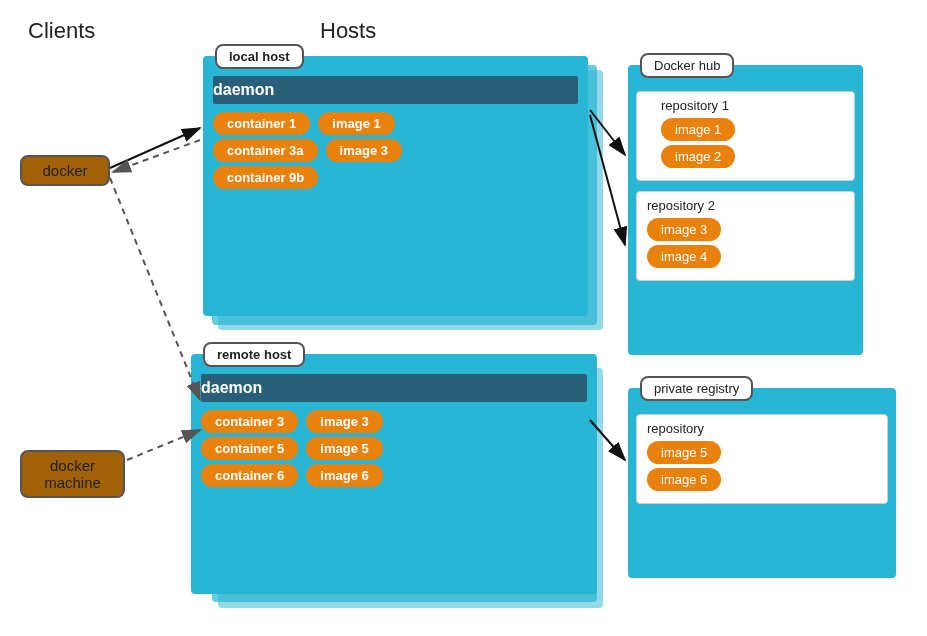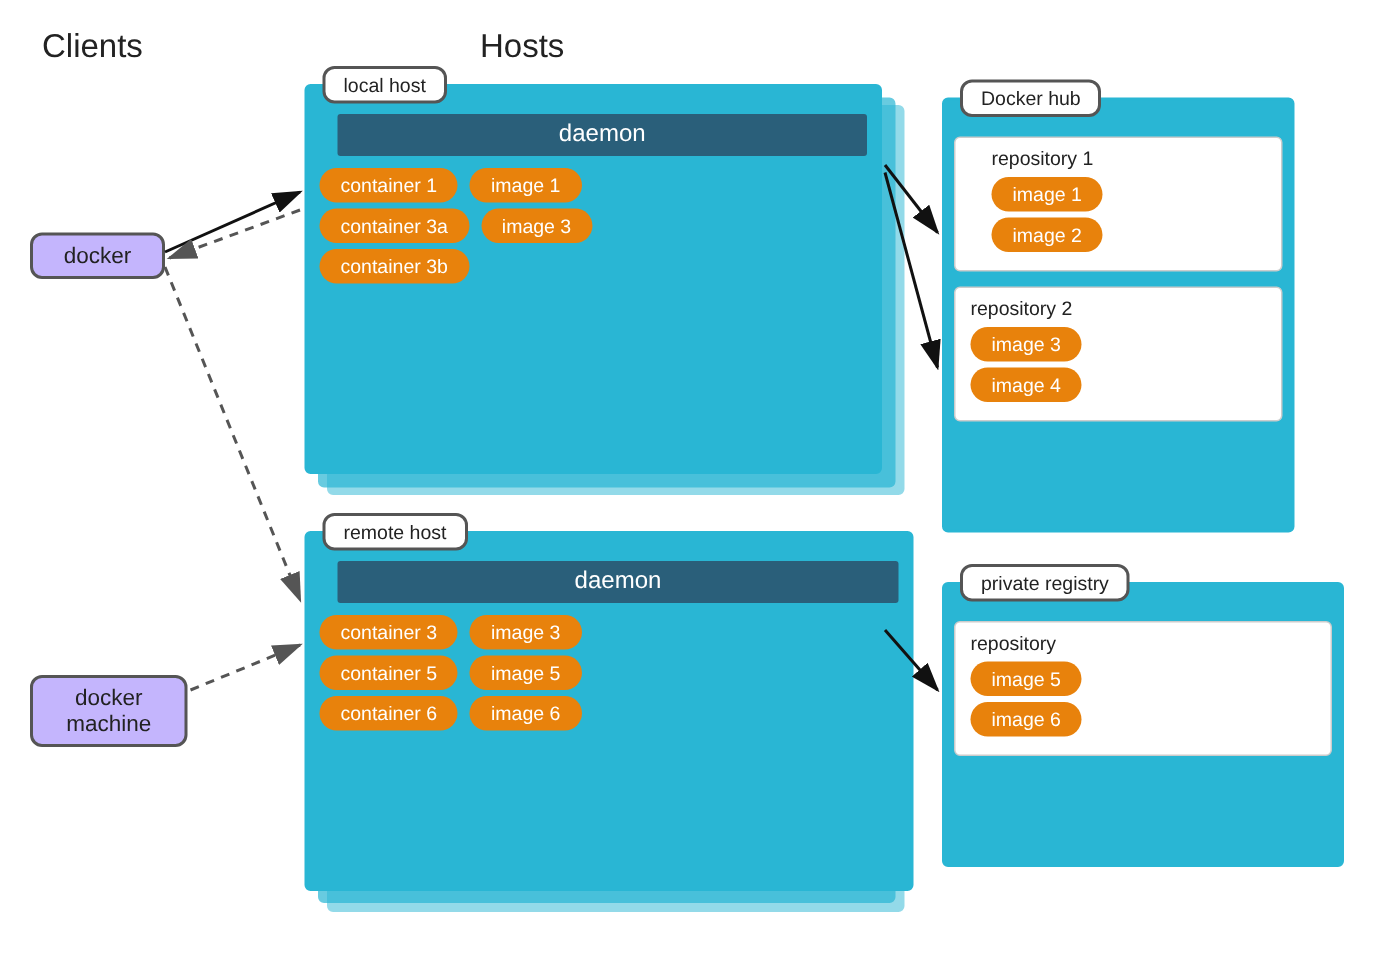--- a/index.html
+++ b/index.html
@@ -23,57 +23,57 @@
       position: absolute;
       top: 18px;
       font-size: 22px;
       font-weight: normal;
       color: #222;
     }
 
     
     .client-box {
       position: absolute;
-      background: #c4b5fd;
+      background: #a16207;
       border: 2px solid #555;
       border-radius: 8px;
       padding: 5px 4px;
       font-size: 15px;
       color: #222;
       text-align: center;
     }
 
     
     .host-panel {
       position: absolute;
       background: #29b6d4;
       border: 2px solid #29b6d4;
       border-radius: 4px;
+      font-weight: bold;
     }
 
     .host-label-box {
       position: absolute;
       background: #fff;
       border: 2px solid #555;
       border-radius: 8px;
       padding: 3px 12px;
       font-size: 13px;
       color: #222;
       top: -14px;
       left: 10px;
     }
 
     .daemon-bar {
       background: #2a5f7a;
       color: #fff;
-      text-align: center;
       font-size: 16px;
       padding: 5px 0;
       border-radius: 2px;
-      margin: 18px 8px 8px 20px;
+      margin: 18px 8px 8px 8px;
     }
 
     .pill-row {
       display: flex;
       gap: 8px;
       margin: 4px 8px;
       align-items: center;
     }
 
     .pill {
@@ -173,28 +173,28 @@
     <div class="daemon-bar">daemon</div>
     <div class="pill-row">
       <div class="pill">container 1</div>
       <div class="pill">image 1</div>
     </div>
     <div class="pill-row">
       <div class="pill">container 3a</div>
       <div class="pill">image 3</div>
     </div>
     <div class="pill-row">
-      <div class="pill">container 3b</div>
+      <div class="pill">container 9b</div>
     </div>
   </div>
 
   <div class="stack-back2" style="left: 218px; top: 368px; width: 385px; height: 240px;"></div>
   <div class="stack-back1" style="left: 212px; top: 362px; width: 385px; height: 240px;"></div>
 
-  <div class="host-panel" style="left: 203px; top: 354px; width: 406px; height: 240px;">
+  <div class="host-panel" style="left: 191px; top: 354px; width: 406px; height: 240px;">
     <div class="host-label-box">remote host</div>
     <div class="daemon-bar">daemon</div>
     <div class="pill-row">
       <div class="pill">container 3</div>
       <div class="pill">image 3</div>
     </div>
     <div class="pill-row">
       <div class="pill">container 5</div>
       <div class="pill">image 5</div>
     </div>

